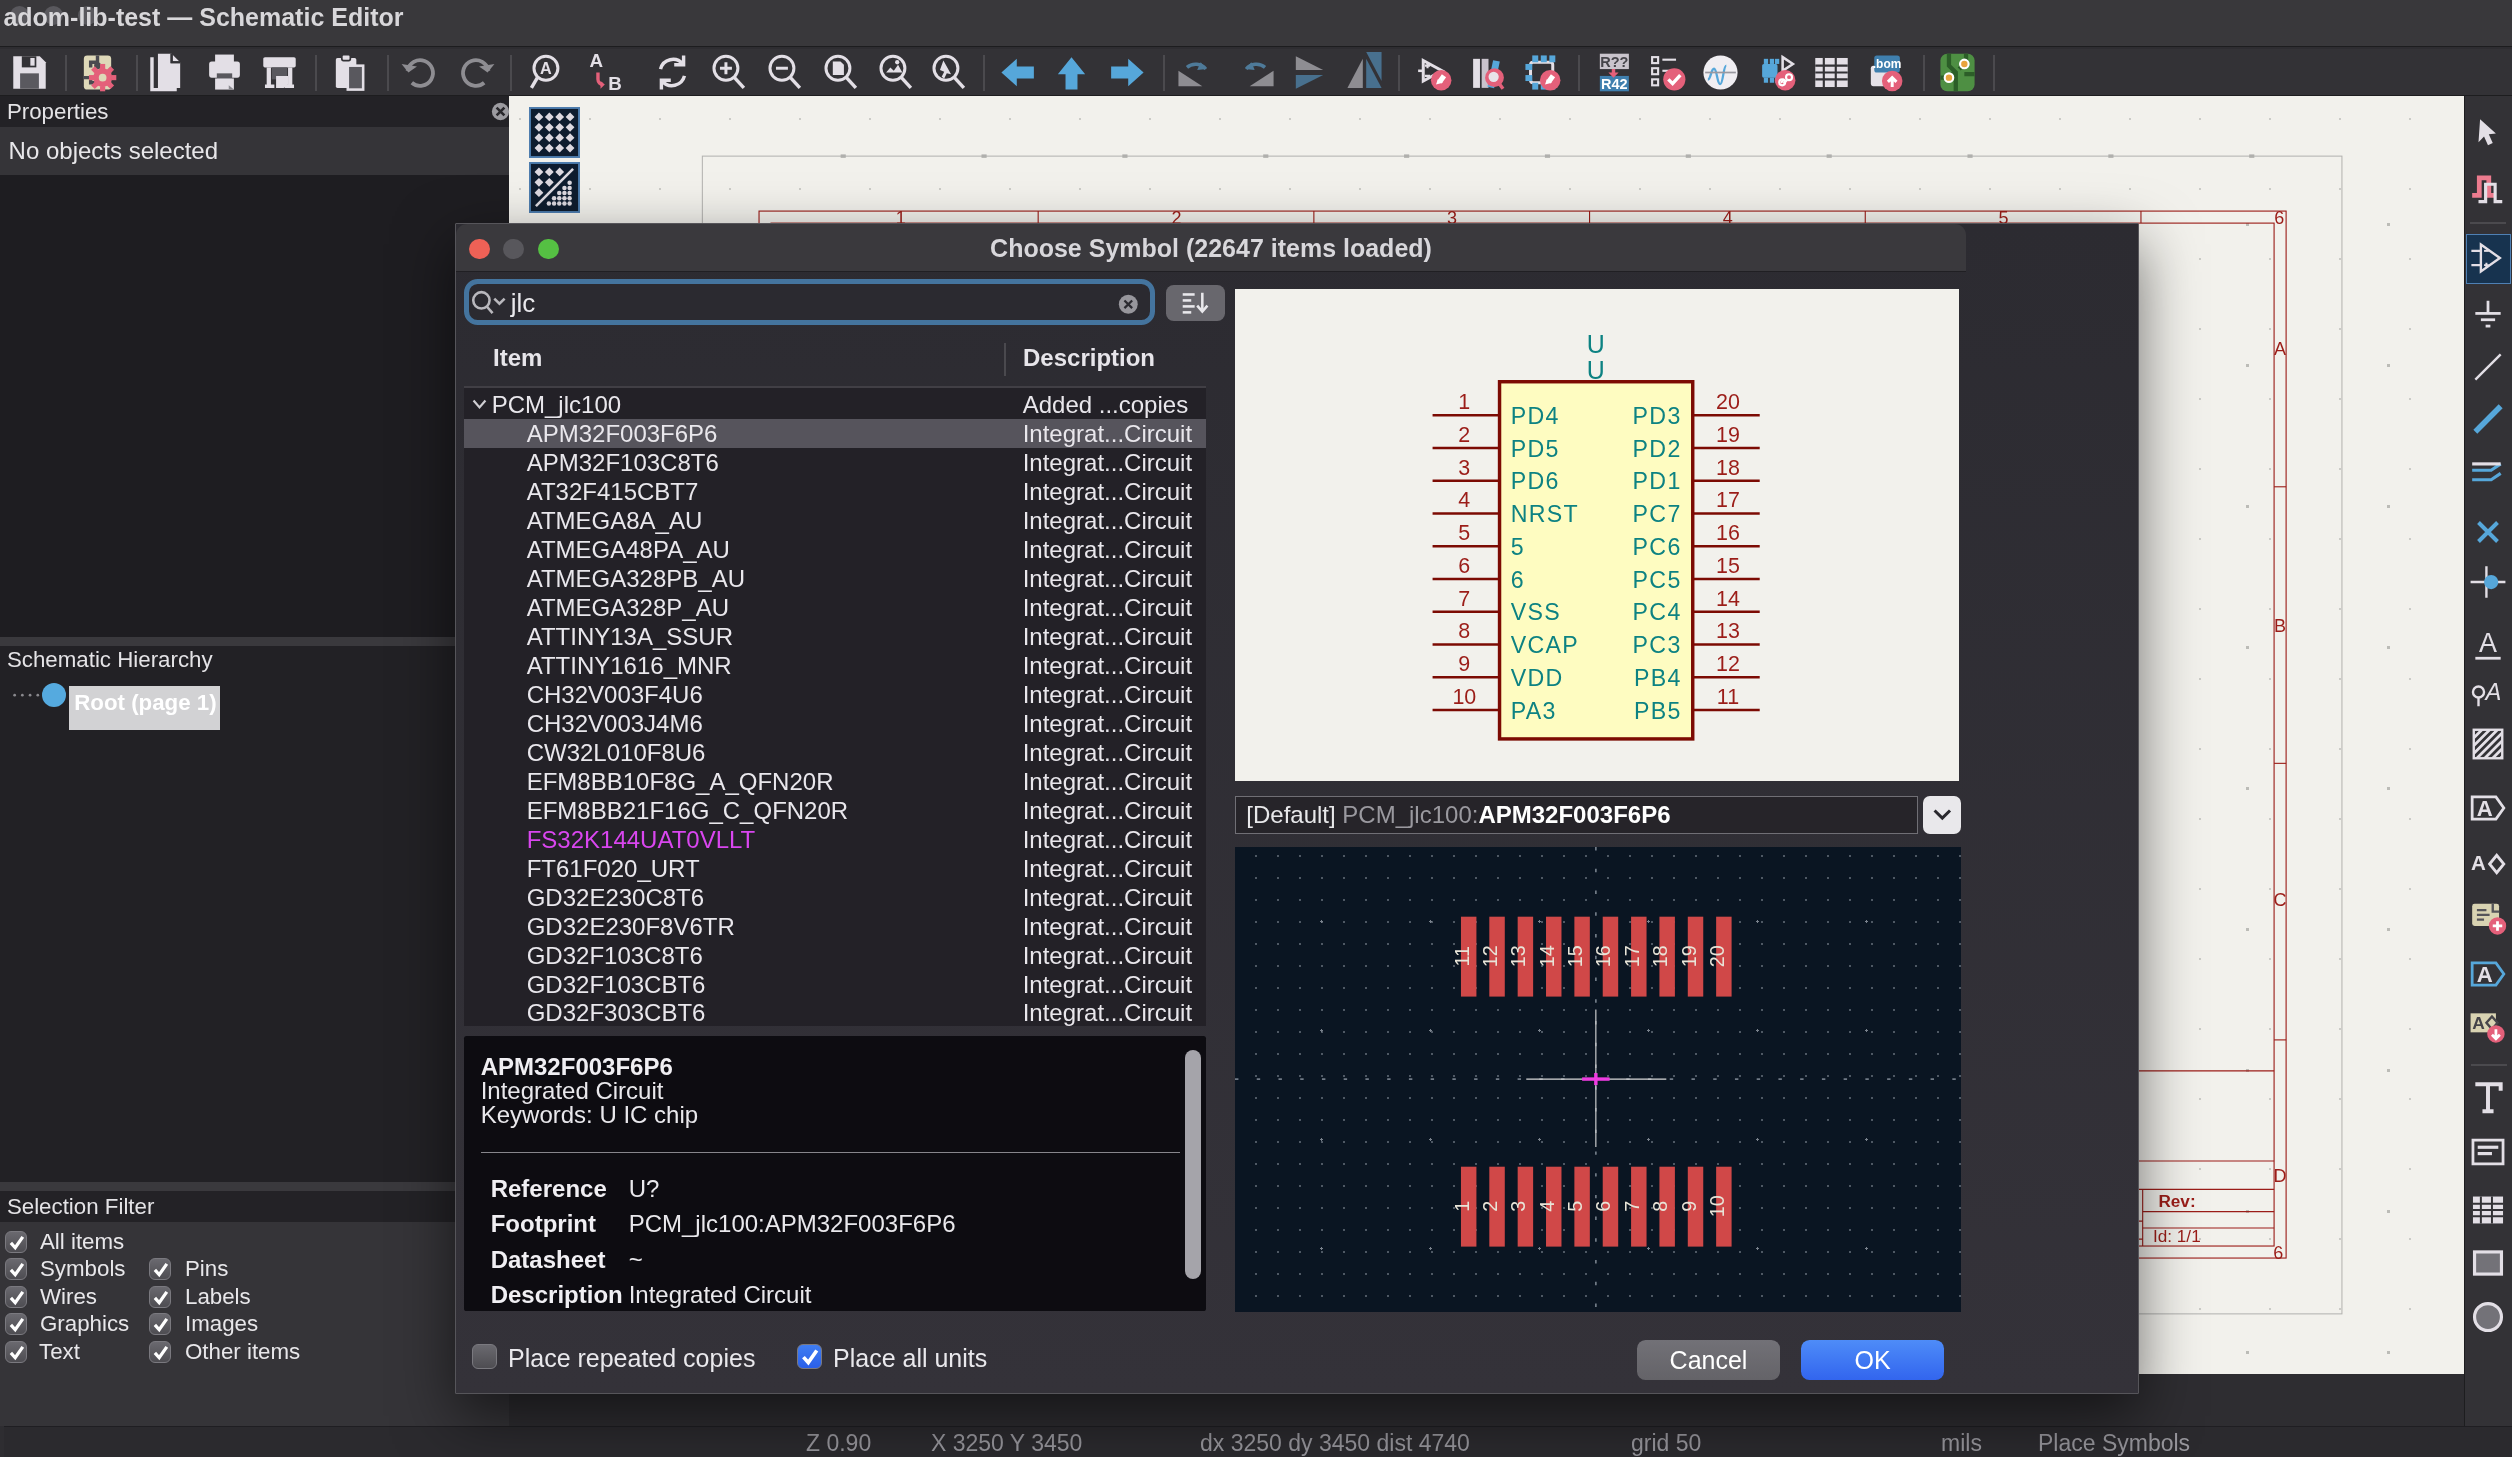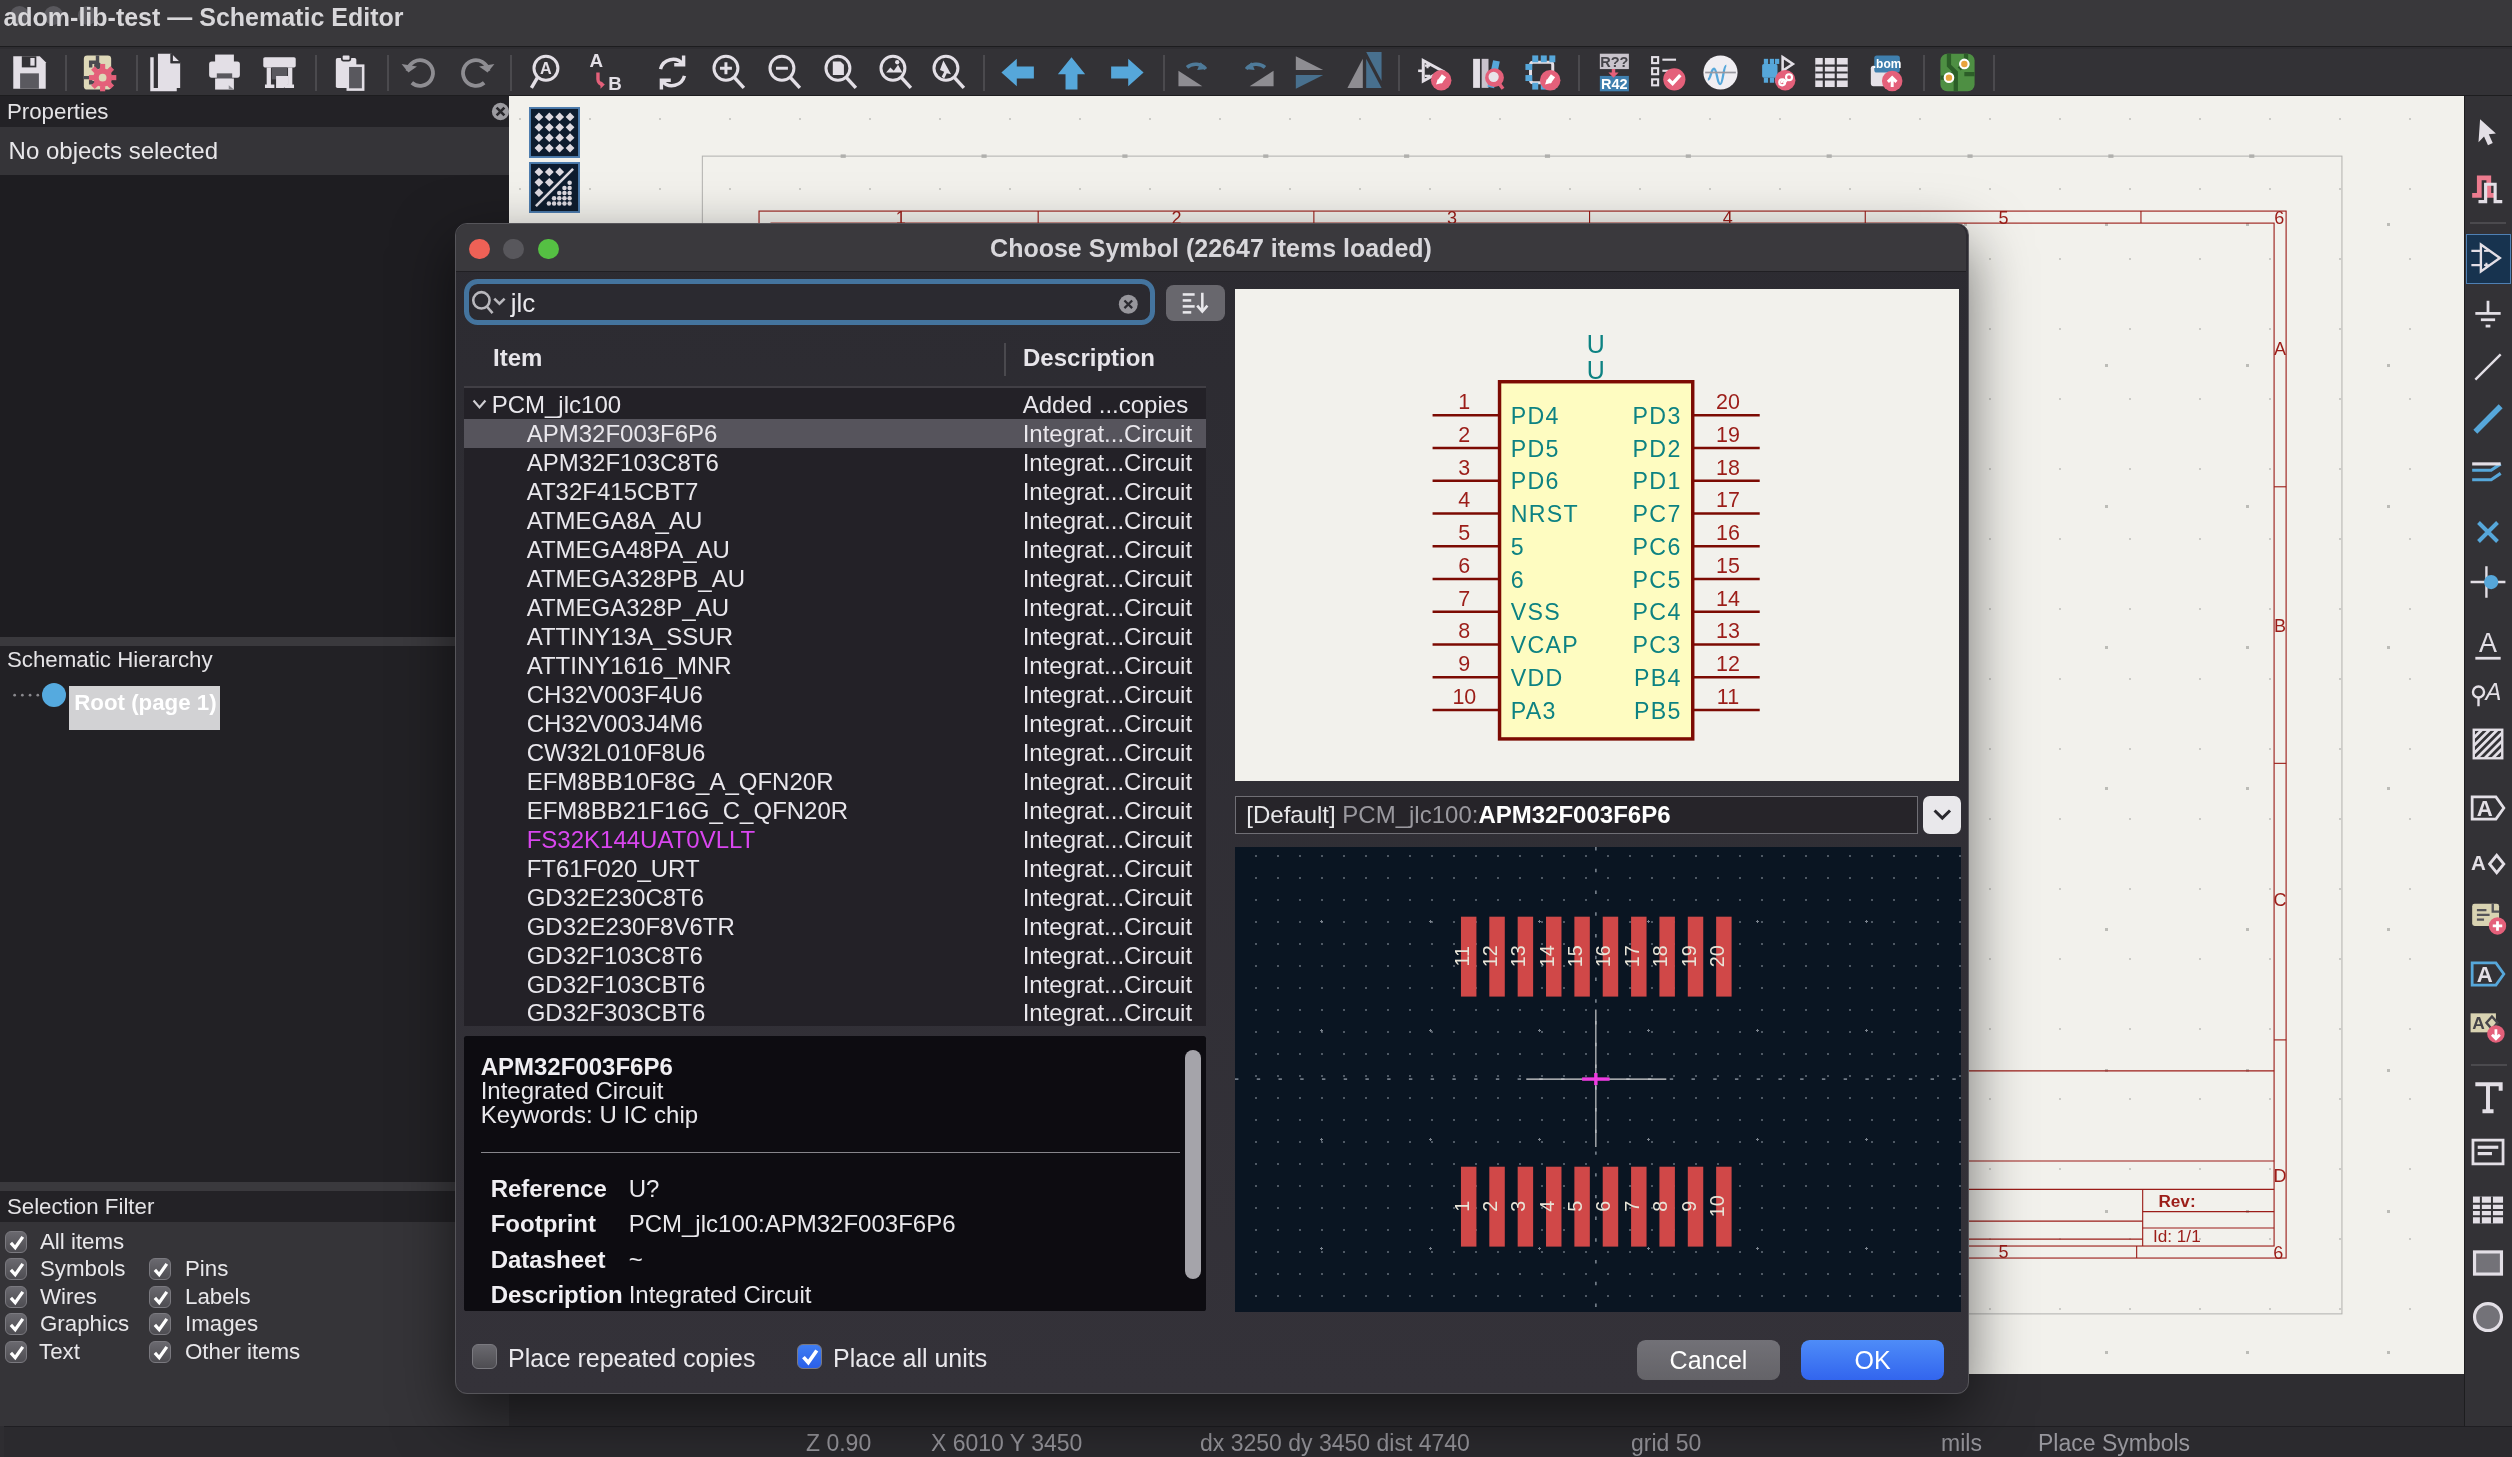--- a/index.html
+++ b/index.html
@@ -499,27 +499,27 @@
     </g>
   </svg>
 <svg class="abs" style="left:2469px;top:1244px" width="38" height="38" viewBox="0 0 48 48">
     <rect x="7" y="10" width="34" height="28" fill="#737278" stroke="#e3dfe6" stroke-width="4"></rect>
   </svg>
 <svg class="abs" style="left:2469px;top:1298px" width="38" height="38" viewBox="0 0 48 48">
     <circle cx="24" cy="24" r="17" fill="#737278" stroke="#e3dfe6" stroke-width="4"></circle>
   </svg>
 <div class="abs" style="left:4px;top:1426px;width:2512px;height:31px;background:#2b2a2e;border-top:1.7px solid #1f1e22">
     <div class="tx" style="left:802px;top:2.6px;font-size:23px;color:#97969c">Z 0.90</div>
-    <div class="tx" style="left:927px;top:2.6px;font-size:23px;color:#97969c">X 6010  Y 3450</div>
+    <div class="tx" style="left:927px;top:2.6px;font-size:23px;color:#97969c">X 3250  Y 3450</div>
     <div class="tx" style="left:1196px;top:2.6px;font-size:23px;color:#97969c">dx 3250  dy 3450  dist 4740</div>
     <div class="tx" style="left:1627px;top:2.6px;font-size:23px;color:#97969c">grid 50</div>
     <div class="tx" style="left:1937px;top:2.6px;font-size:23px;color:#97969c">mils</div>
     <div class="tx" style="left:2034px;top:2.6px;font-size:23px;color:#97969c">Place Symbols</div>
   </div>
-<div class="abs" style="left:455px;top:223px;width:1514px;height:1171px;background:linear-gradient(#2c2b31,#343239);border-radius:12px;box-shadow:0 21.5px 60px rgba(0,0,0,0.55);border:0.9px solid #56555a">
+<div class="abs" style="left:455px;top:223px;width:1684px;height:1171px;background:linear-gradient(#2c2b31,#343239);border-radius:1px;box-shadow:0 21.5px 60px rgba(0,0,0,0.55);border:0.9px solid #56555a">
     <div class="abs" style="left:0;top:0;width:1510px;height:48px;background:#3a393d;border-radius:11.2px 11.2px 0 0;border-bottom:1.7px solid #201f23">
       <div class="abs" style="left:13px;top:14.6px;width:20.6px;height:20.6px;border-radius:50%;background:#ee6156"></div>
       <div class="abs" style="left:47px;top:14.6px;width:20.6px;height:20.6px;border-radius:50%;background:#58575c"></div>
       <div class="abs" style="left:82px;top:14.6px;width:20.6px;height:20.6px;border-radius:50%;background:#55c043"></div>
       <div class="tx" style="left:0;right:0;top:10.3px;text-align:center;font-size:25px;font-weight:bold;color:#d8d7db">Choose Symbol (22647 items loaded)</div>
     </div>
     <div class="abs" style="left:7.7px;top:55px;width:691px;height:46px;border:5.2px solid #44749e;border-radius:13.7px;background:#2b2a30">
       <svg class="abs" style="left:1.7px;top:6px" width="40" height="27.5" viewBox="0 0 46 32">
         <circle cx="13" cy="12" r="9.5" fill="none" stroke="#b9b8bd" stroke-width="3"></circle>
         <line x1="19.5" y1="19.5" x2="26" y2="27" stroke="#b9b8bd" stroke-width="3"></line>

